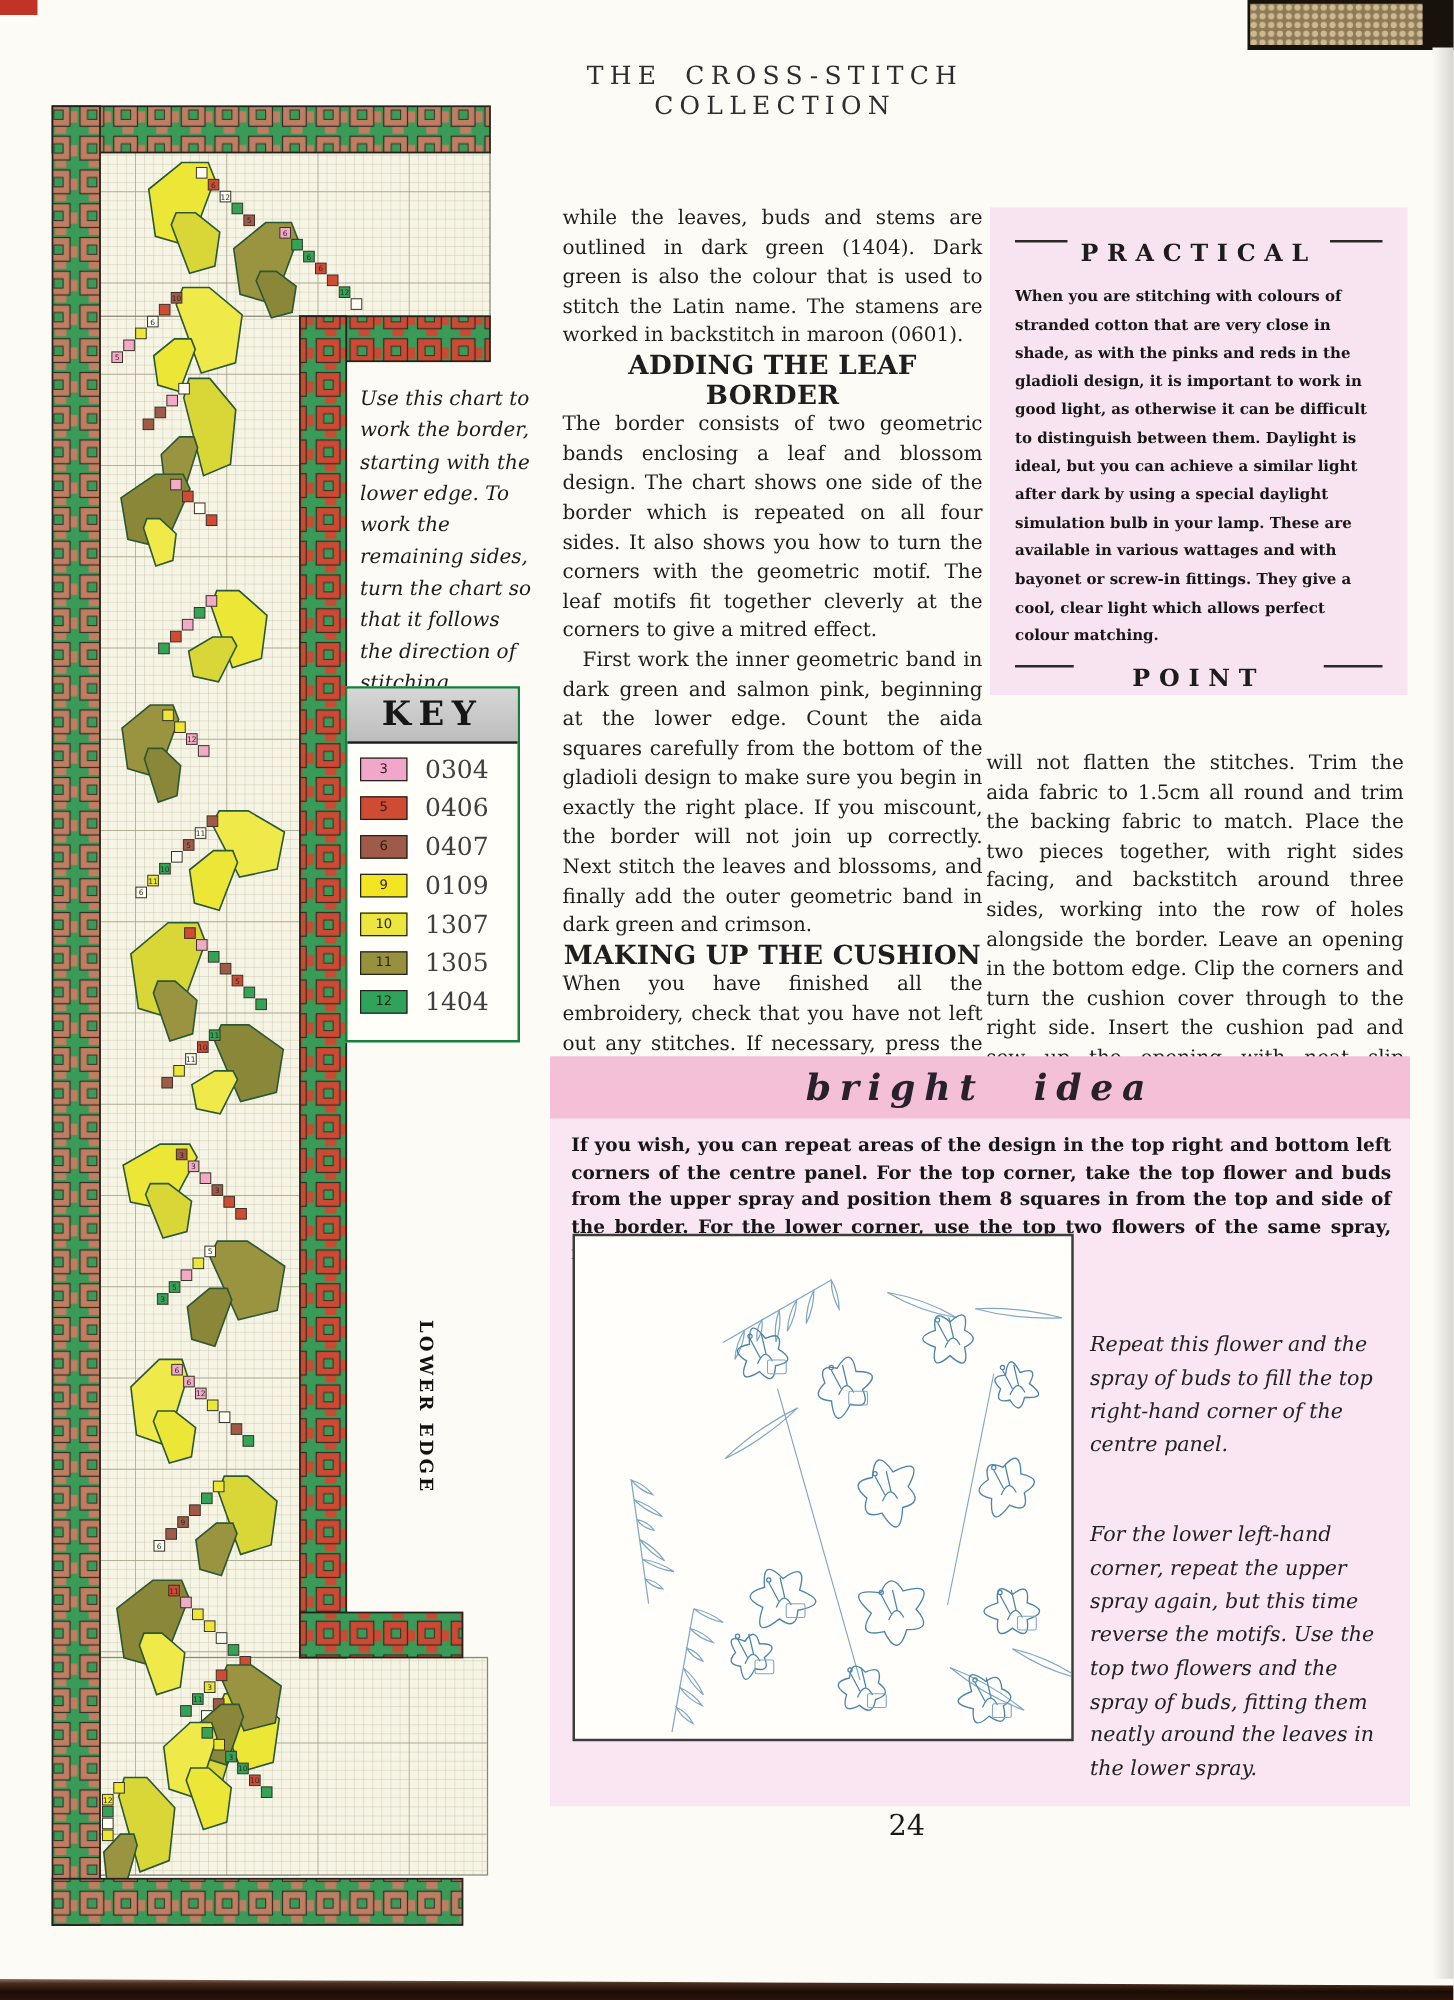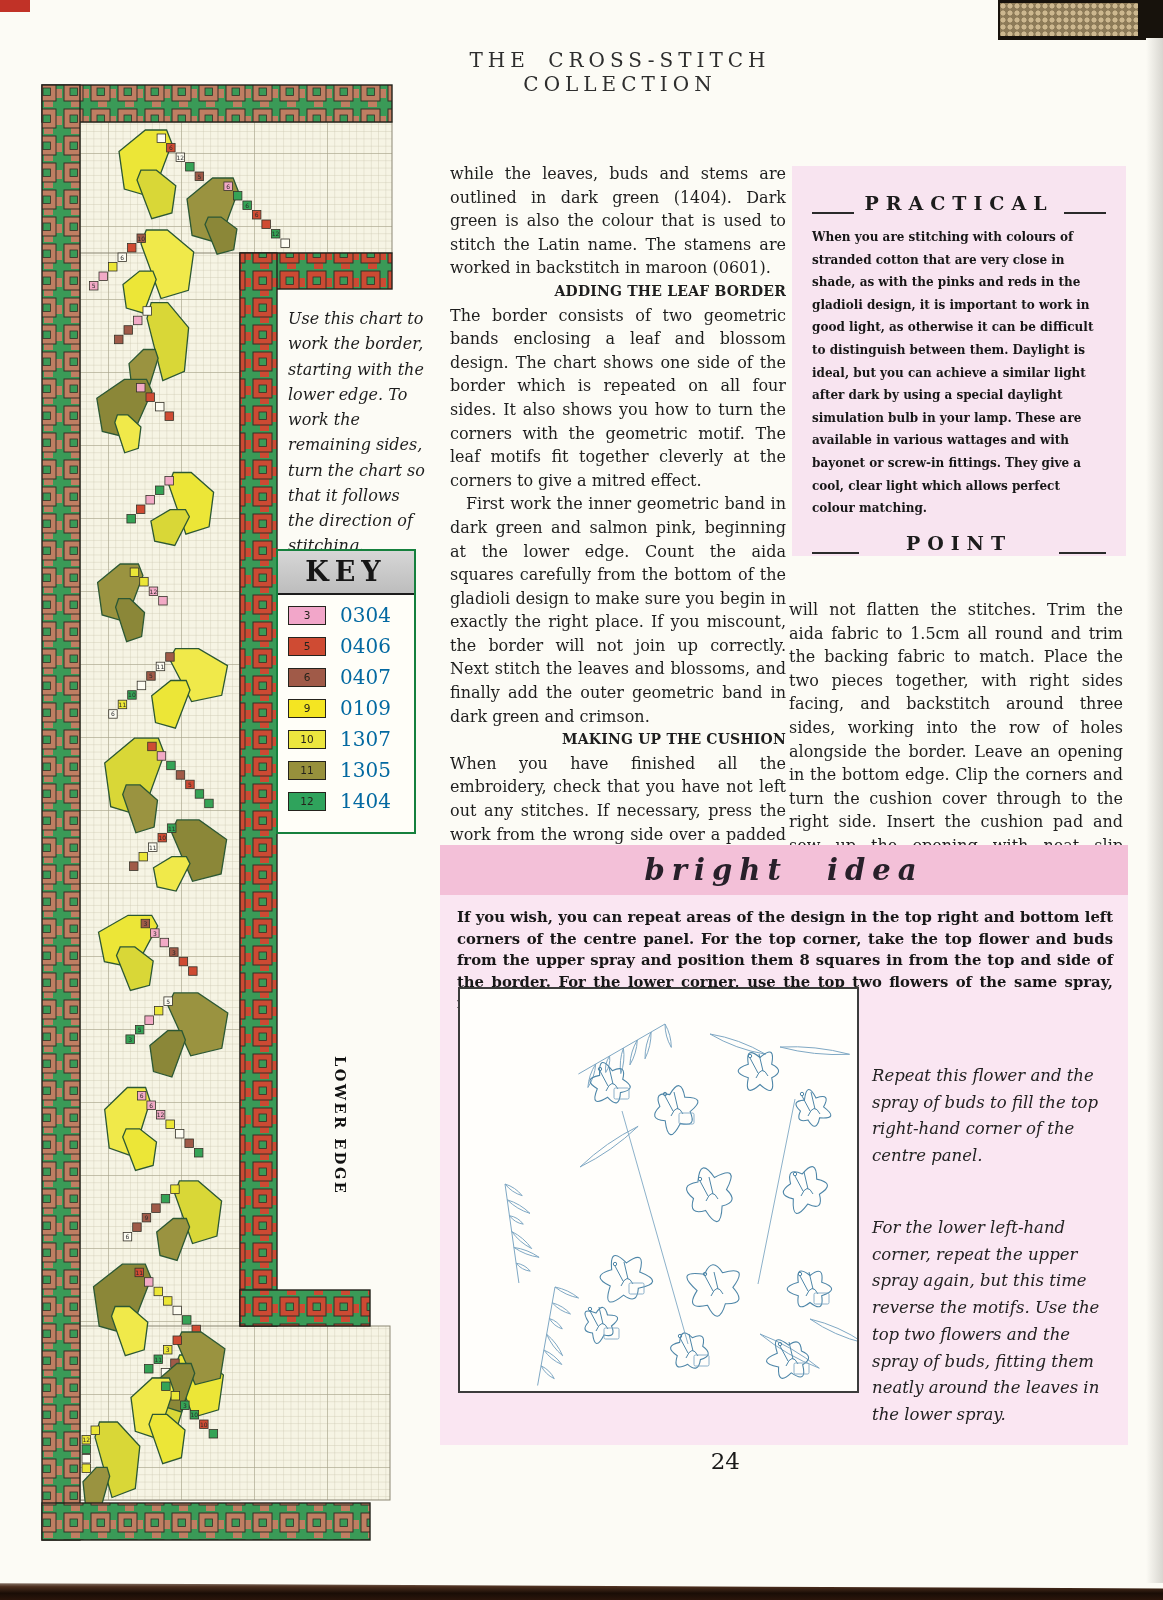--- a/index.html
+++ b/index.html
@@ -18,30 +18,30 @@
   .key-box{position:absolute;left:276px;top:549px;width:136px;background:#fffef8;
     border:2px solid #15803d;}
   .key-head{height:42px;line-height:42px;text-align:center;font-weight:700;font-size:27px;
     letter-spacing:6px;background:linear-gradient(#d6d6d6,#bdbdbd);border-bottom:2px solid #1c1c1c;color:#161616;}
   .key-desc{padding:10px 6px 6px 6px;font-size:13.5px;line-height:1.38;text-align:center;color:#1a1a1a;}
   .key-entries{padding:8px 8px 12px 10px;}
   .key-row{display:flex;align-items:center;margin-bottom:7px;}
   .swatch{width:38px;height:19px;border:1.4px solid #25231d;display:inline-flex;
     align-items:center;justify-content:center;box-sizing:border-box;}
   .swatch i{font-style:normal;font-size:10.5px;color:#26241c;font-family:"DejaVu Sans",sans-serif;}
-  .kcode{margin-left:14px;font-size:20px;color:#0369a1;}
+  .kcode{margin-left:14px;font-size:20px;color:#404040;}
   
   .col1{position:absolute;left:450px;top:162px;width:336px;font-size:16px;line-height:23.6px;text-align:justify;}
   .col2{position:absolute;left:789px;top:598px;width:334px;font-size:16px;line-height:23.6px;text-align:justify;}
   .col1 p,.col2 p{margin:0;}
-  .subhead{margin:12px 0 3px 0;text-align:right;font-weight:700;font-size:14px;letter-spacing:.2px;}
+  .subhead{margin:12px 0 3px 0;text-align:center;font-weight:700;font-size:21px;letter-spacing:.2px;}
   .indent{text-indent:16px;}
   
   .pp-box{position:absolute;left:792px;top:166px;width:334px;height:390px;background:#f8e4f0;box-sizing:border-box;padding:0 20px;}
-  .pp-rule-row{display:flex;align-items:flex-end;gap:10px;margin-top:26px;}
+  .pp-rule-row{display:flex;align-items:flex-start;gap:10px;margin-top:26px;}
   .pp-rule-row.bottom{margin-top:12px;gap:47px;}
   .pp-rule{flex:1;height:2px;background:#2a2a2a;}
   .pp-word{font-weight:700;font-size:19px;letter-spacing:7px;color:#1c1c1c;}
   .pp-body{margin-top:12px;font-weight:700;font-size:12px;line-height:22.6px;color:#171717;}
   
   .bi{position:absolute;left:440px;top:845px;width:688px;height:600px;}
   .bi-head{height:50px;background:#f3c0d8;text-align:center;}
   .bi-title{line-height:50px;font-style:italic;font-weight:700;font-size:29px;
     letter-spacing:7px;word-spacing:22px;color:#28202a;}
   .bi-body{position:relative;height:550px;background:#fae6f2;}

